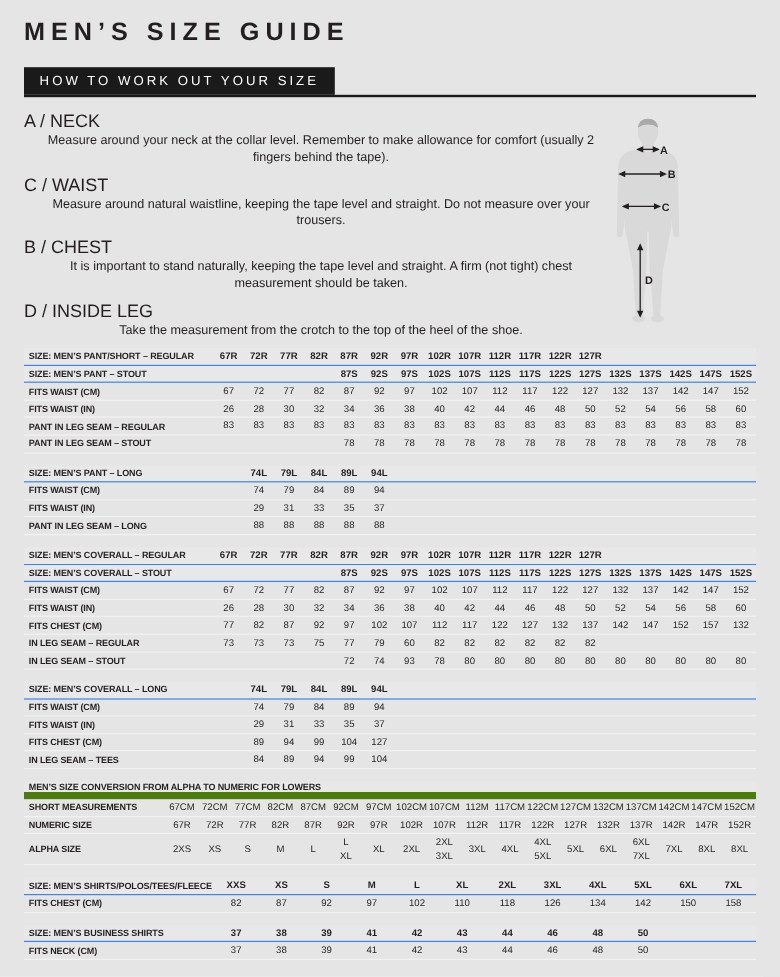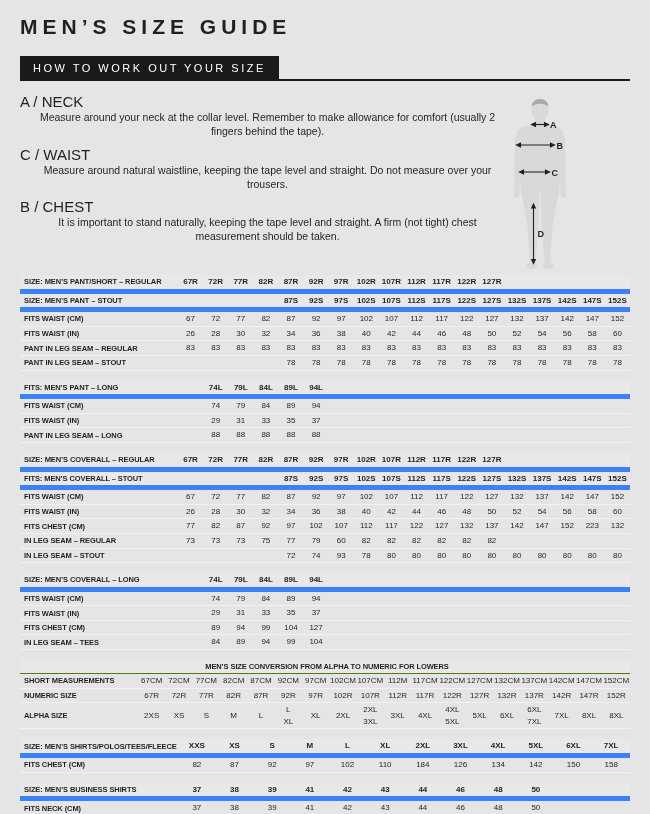--- a/index.html
+++ b/index.html
@@ -21,22 +21,22 @@
   .figure-wrap { position:absolute; top:97px; left:488px; width:112px; height:180px; }
 
   
   .tables { margin-top:4px; }
   .sizetable { margin-bottom:10px; }
   .t18  { --lw:158px; --nc:18; }
   .t18n { --lw:118px; --nc:18; }
   .t12  { --lw:158px; --nc:12; }
   .trow { display:grid; grid-template-columns:var(--lw) repeat(var(--nc),1fr);
           align-items:center; min-height:14.5px; border-bottom:1px solid #f2f2f2; }
-  .thead { background:#e8e8e8; min-height:14px; border-bottom:5px solid #3b82f6; }
-  .tband { grid-template-columns:1fr; background:#e8e8e8; min-height:14px; border-bottom:1px solid #4d7c0f;text-align:center; }
+  .thead { background:#e8e8e8; min-height:14px; border-bottom:1px solid #3b82f6; }
+  .tband { grid-template-columns:1fr; background:#e8e8e8; min-height:14px; border-bottom:6px solid #4d7c0f; }
   .tlabel { font-size:7.5px; font-weight:bold; padding-left:4px; white-space:nowrap; letter-spacing:-0.1px; }
   .tcell  { font-size:8px; text-align:center; white-space:pre-line; line-height:1.45; padding:1px 0; }
   .thead .tcell { font-weight:bold; }
 
   svg text { font-family:"Liberation Sans", sans-serif; font-size:9px; font-weight:bold; fill:#231f20; }
 </style>
 </head>
 <body>
 
 <div class="page">
@@ -53,20 +53,24 @@
         <div class="instr-heading">A / NECK</div>
         <div class="instr-body">Measure around your neck at the collar level. Remember to make allowance for comfort (usually 2 fingers behind the tape).</div>
       </div>
       <div class="instr-block">
         <div class="instr-heading">C / WAIST</div>
         <div class="instr-body">Measure around natural waistline, keeping the tape level and straight. Do not measure over your trousers.</div>
       </div>
       <div class="instr-block">
         <div class="instr-heading">B / CHEST</div>
         <div class="instr-body">It is important to stand naturally, keeping the tape level and straight. A firm (not tight) chest measurement should be taken.</div>
+      </div>
+      <div class="instr-block">
+        <div class="instr-heading">D / INSIDE LEG</div>
+        <div class="instr-body">Take the measurement from the crotch to the top of the heel of the shoe.</div>
       </div>
     </div>
 
     <div class="tables">
       <div class="sizetable t18">
           <div class="trow thead">
             <span class="tlabel">SIZE: MEN’S PANT/SHORT – REGULAR</span>
             <span class="tcell">67R</span>
             <span class="tcell">72R</span>
             <span class="tcell">77R</span>
@@ -187,21 +191,21 @@
             <span class="tcell">78</span>
             <span class="tcell">78</span>
             <span class="tcell">78</span>
             <span class="tcell">78</span>
             <span class="tcell">78</span>
             <span class="tcell">78</span>
           </div>
         </div>
       <div class="sizetable t18">
           <div class="trow thead">
-            <span class="tlabel">FITS: MEN’S PANT – LONG</span>
+            <span class="tlabel">SIZE: MEN’S PANT – LONG</span>
             <span class="tcell"></span>
             <span class="tcell">74L</span>
             <span class="tcell">79L</span>
             <span class="tcell">84L</span>
             <span class="tcell">89L</span>
             <span class="tcell">94L</span>
             <span class="tcell"></span>
             <span class="tcell"></span>
             <span class="tcell"></span>
             <span class="tcell"></span>
@@ -294,21 +298,21 @@
             <span class="tcell">117R</span>
             <span class="tcell">122R</span>
             <span class="tcell">127R</span>
             <span class="tcell"></span>
             <span class="tcell"></span>
             <span class="tcell"></span>
             <span class="tcell"></span>
             <span class="tcell"></span>
           </div>
           <div class="trow thead">
-            <span class="tlabel">FITS: MEN’S COVERALL – STOUT</span>
+            <span class="tlabel">SIZE: MEN’S COVERALL – STOUT</span>
             <span class="tcell"></span>
             <span class="tcell"></span>
             <span class="tcell"></span>
             <span class="tcell"></span>
             <span class="tcell">87S</span>
             <span class="tcell">92S</span>
             <span class="tcell">97S</span>
             <span class="tcell">102S</span>
             <span class="tcell">107S</span>
             <span class="tcell">112S</span>
@@ -374,21 +378,21 @@
             <span class="tcell">107</span>
             <span class="tcell">112</span>
             <span class="tcell">117</span>
             <span class="tcell">122</span>
             <span class="tcell">127</span>
             <span class="tcell">132</span>
             <span class="tcell">137</span>
             <span class="tcell">142</span>
             <span class="tcell">147</span>
             <span class="tcell">152</span>
-            <span class="tcell">223</span>
+            <span class="tcell">157</span>
             <span class="tcell">132</span>
           </div>
           <div class="trow">
             <span class="tlabel">IN LEG SEAM – REGULAR</span>
             <span class="tcell">73</span>
             <span class="tcell">73</span>
             <span class="tcell">73</span>
             <span class="tcell">75</span>
             <span class="tcell">77</span>
             <span class="tcell">79</span>
@@ -623,21 +627,21 @@
             <span class="tcell">7XL</span>
           </div>
           <div class="trow">
             <span class="tlabel">FITS CHEST (CM)</span>
             <span class="tcell">82</span>
             <span class="tcell">87</span>
             <span class="tcell">92</span>
             <span class="tcell">97</span>
             <span class="tcell">102</span>
             <span class="tcell">110</span>
-            <span class="tcell">184</span>
+            <span class="tcell">118</span>
             <span class="tcell">126</span>
             <span class="tcell">134</span>
             <span class="tcell">142</span>
             <span class="tcell">150</span>
             <span class="tcell">158</span>
           </div>
         </div>
       <div class="sizetable t12">
           <div class="trow thead">
             <span class="tlabel">SIZE: MEN’S BUSINESS SHIRTS</span>

